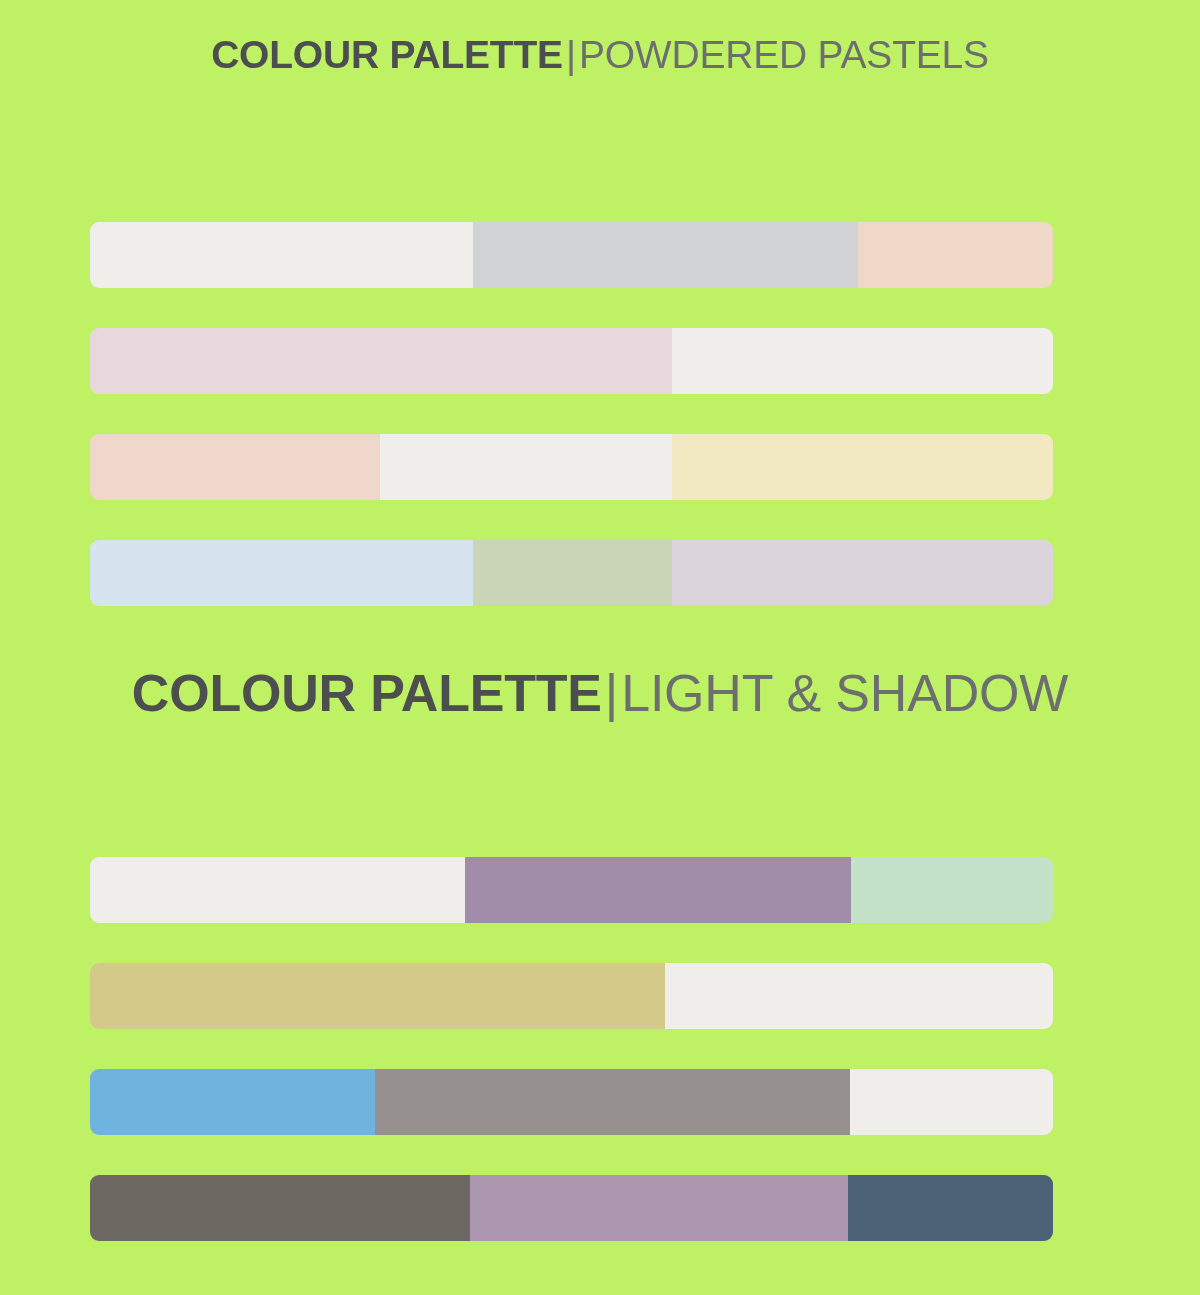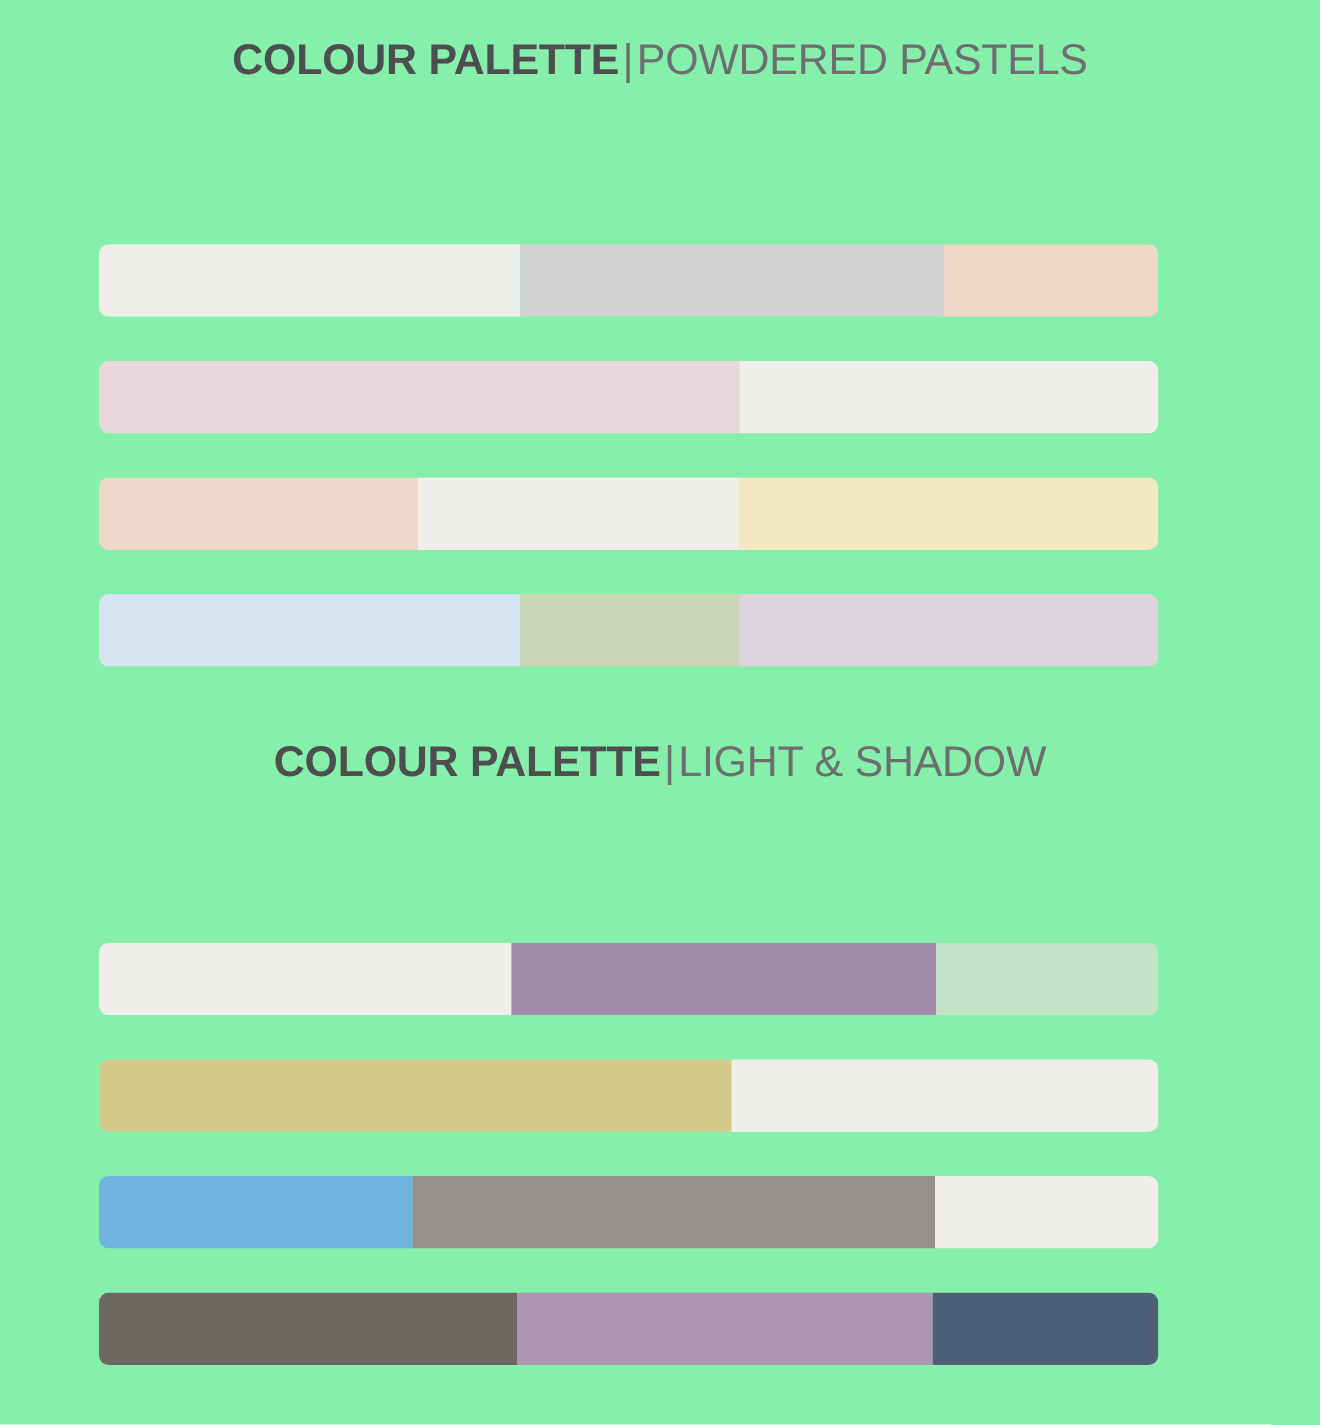--- a/index.html
+++ b/index.html
@@ -11,21 +11,21 @@
     width: 1200px;
     height: 1295px;
     font-family: "Liberation Sans", sans-serif;
     overflow: hidden;
     position: relative;
   }
   .page {
     position: relative;
     width: 1200px;
     height: 1295px;
-    background: #86efac;
+    background: #bef264;
   }
 
   
   .palette-title {
     position: absolute;
     left: 0;
     width: 1200px;
     text-align: center;
     white-space: nowrap;
     color: #58595b;
@@ -46,21 +46,21 @@
     color: #6d6e70;
   }
 
   #title-1 {
     top: 32px;
     font-size: 39px;
     line-height: 46px;
   }
   #title-2 {
     top: 670px;
-    font-size: 39px;
+    font-size: 52px;
     line-height: 46px;
   }
 
   
   .palette-group {
     position: absolute;
     left: 90px;
     width: 963px;
   }
   #palette-group-1 { top: 222px; }

